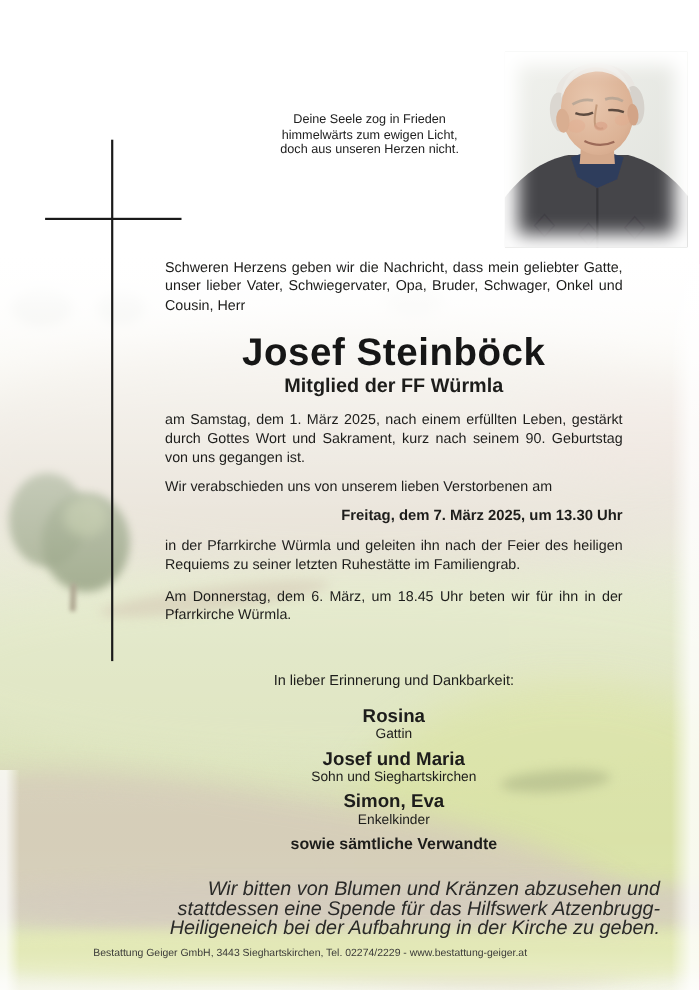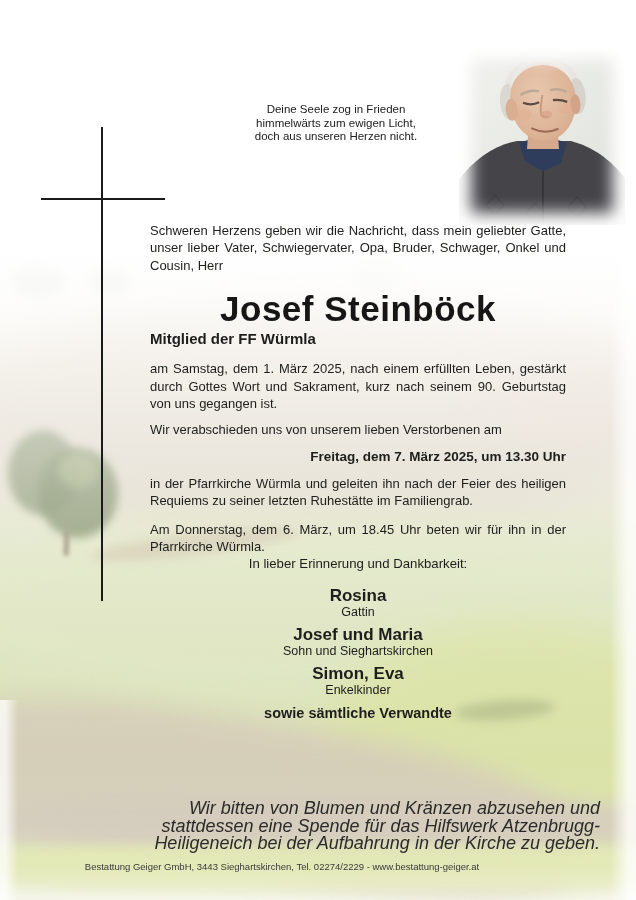--- a/index.html
+++ b/index.html
@@ -45,32 +45,32 @@
   .cross-v{position:absolute;left:101px;top:127px;width:2px;height:474px;background:#1a1a1a;}
   .cross-h{position:absolute;left:41px;top:198px;width:124px;height:2px;background:#1a1a1a;}
   
   .poem{position:absolute;left:136px;top:103px;width:400px;text-align:center;
     font-size:11.5px;line-height:13.6px;color:#202020;}
   
   .photo{position:absolute;left:459px;top:47px;width:166px;height:178px;overflow:hidden;background:#e9eae6;}
   .photo svg{display:block;}
   .photo-fade{position:absolute;inset:0;box-shadow:inset 0 0 16px 12px #ffffff;pointer-events:none;}
   
-  .content{position:absolute;left:150px;top:222px;width:416px;}
+  .content{position:absolute;left:150px;top:234px;width:416px;}
   .content p{margin:0;font-size:13px;line-height:17.4px;}
   .justify{text-align:justify;}
   .deceased-name{margin:14px 0 0 0;font-size:35px;line-height:42px;font-weight:bold;
     text-align:center;letter-spacing:.5px;color:#161616;}
-  .subtitle{font-size:15px;line-height:17px;font-weight:bold;text-align:left;}
+  .subtitle{font-size:18px;line-height:17px;font-weight:bold;text-align:center;}
   .p2{margin-top:13px !important;}
   .p-intro2{margin-top:9px !important;}
   .date-line{margin-top:9px;font-size:13.5px;line-height:17px;font-weight:bold;text-align:right;}
   .p4{margin-top:10px !important;}
   .p5{margin-top:11px !important;}
-  .remember{font-size:13.2px;line-height:17px;text-align:center;}
+  .remember{margin-top:43px;font-size:13.2px;line-height:17px;text-align:center;}
   .entry{text-align:center;}
   .entry-first{margin-top:15px;}
   .entry-next{margin-top:6px;}
   .names{font-size:17px;line-height:17px;font-weight:bold;}
   .relation{font-size:12.5px;line-height:16px;}
   .closing{margin-top:7px;font-size:14.5px;line-height:17px;font-weight:bold;text-align:center;}
   
   .donation{position:absolute;left:120px;top:800px;width:480px;text-align:right;
     font-style:italic;font-size:18px;line-height:17.5px;color:#2a2a28;}
   .footer{position:absolute;left:0;top:861px;width:564px;text-align:center;

